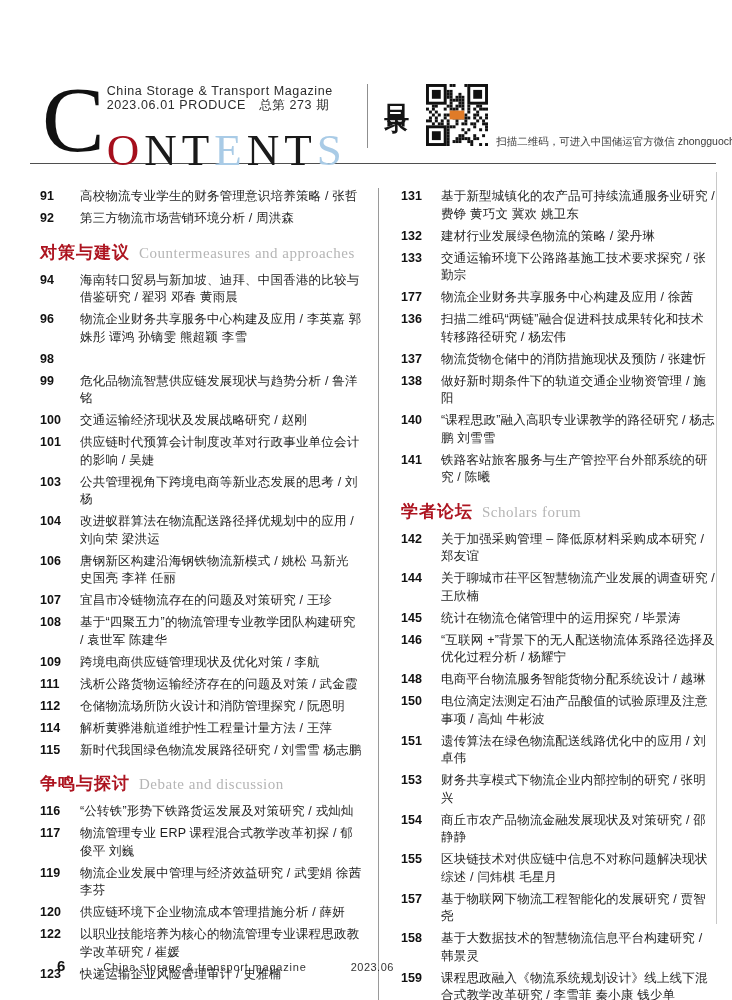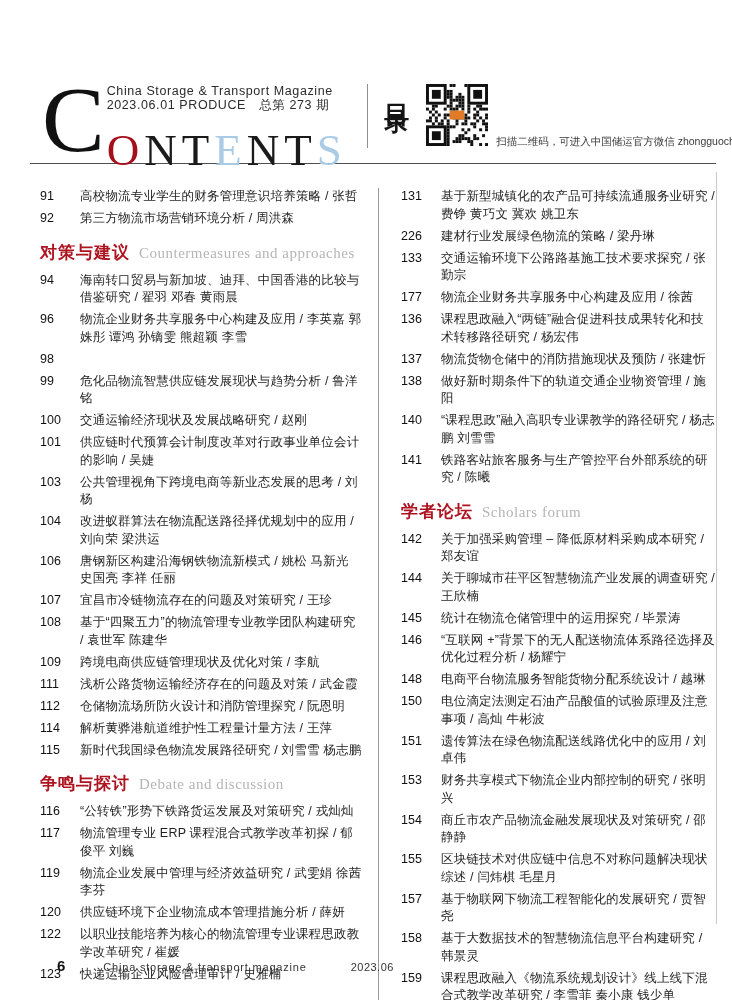--- a/index.html
+++ b/index.html
@@ -28,21 +28,21 @@
   .col { width:338px; }
   .col.left  { padding-right:16px; }
   .col.right { border-left:1px solid #9a9a9a; padding-left:22px; width:338px; }
 
   .sec { margin:13px 0 8px; }
   .sec-zh { font-size:17px; font-weight:bold; letter-spacing:1px; }
   .sec-en { font-family:Liberation Serif, serif; font-size:15px;
             color:#b5b5b5; margin-left:9px; letter-spacing:0.5px; }
 
   .item { display:flex; margin-bottom:4.5px; }
-  .inum { flex:0 0 40px; font-weight:normal; font-size:12.5px; line-height:17.5px; color:#111; }
+  .inum { flex:0 0 40px; font-weight:bold; font-size:12.5px; line-height:17.5px; color:#111; }
   .ititle { font-size:12.5px; line-height:17.5px; color:#1f1f1f; letter-spacing:0.2px; }
 
   
   .edge-line { position:absolute; right:15px; top:172px; width:1px; height:752px; background:#c8c8c8; }
 
   
   .footer { position:absolute; left:57px; bottom:26px; display:flex; align-items:baseline; }
   .pageno { font-size:15px; font-weight:600; color:#111; }
   .foot-text { font-size:11px; color:#333; margin-left:38px; letter-spacing:0.8px; }
   .foot-issue { font-size:11px; color:#333; margin-left:44px; letter-spacing:0.5px; }
@@ -303,34 +303,34 @@
           <span class="inum">123</span>
           <span class="ititle">快递运输企业风险管理审计 / 史雅楠</span>
         </div>
       </div>
     <div class="col right" id="col-right">
         <div class="item">
           <span class="inum">131</span>
           <span class="ititle">基于新型城镇化的农产品可持续流通服务业研究 / 费铮 黄巧文 冀欢 姚卫东</span>
         </div>
         <div class="item">
-          <span class="inum">226</span>
+          <span class="inum">132</span>
           <span class="ititle">建材行业发展绿色物流的策略 / 梁丹琳</span>
         </div>
         <div class="item">
           <span class="inum">133</span>
           <span class="ititle">交通运输环境下公路路基施工技术要求探究 / 张勤宗</span>
         </div>
         <div class="item">
           <span class="inum">177</span>
           <span class="ititle">物流企业财务共享服务中心构建及应用 / 徐茜</span>
         </div>
         <div class="item">
           <span class="inum">136</span>
-          <span class="ititle">课程思政融入“两链”融合促进科技成果转化和技术转移路径研究 / 杨宏伟</span>
+          <span class="ititle">扫描二维码“两链”融合促进科技成果转化和技术转移路径研究 / 杨宏伟</span>
         </div>
         <div class="item">
           <span class="inum">137</span>
           <span class="ititle">物流货物仓储中的消防措施现状及预防 / 张建忻</span>
         </div>
         <div class="item">
           <span class="inum">138</span>
           <span class="ititle">做好新时期条件下的轨道交通企业物资管理 / 施阳</span>
         </div>
         <div class="item">

